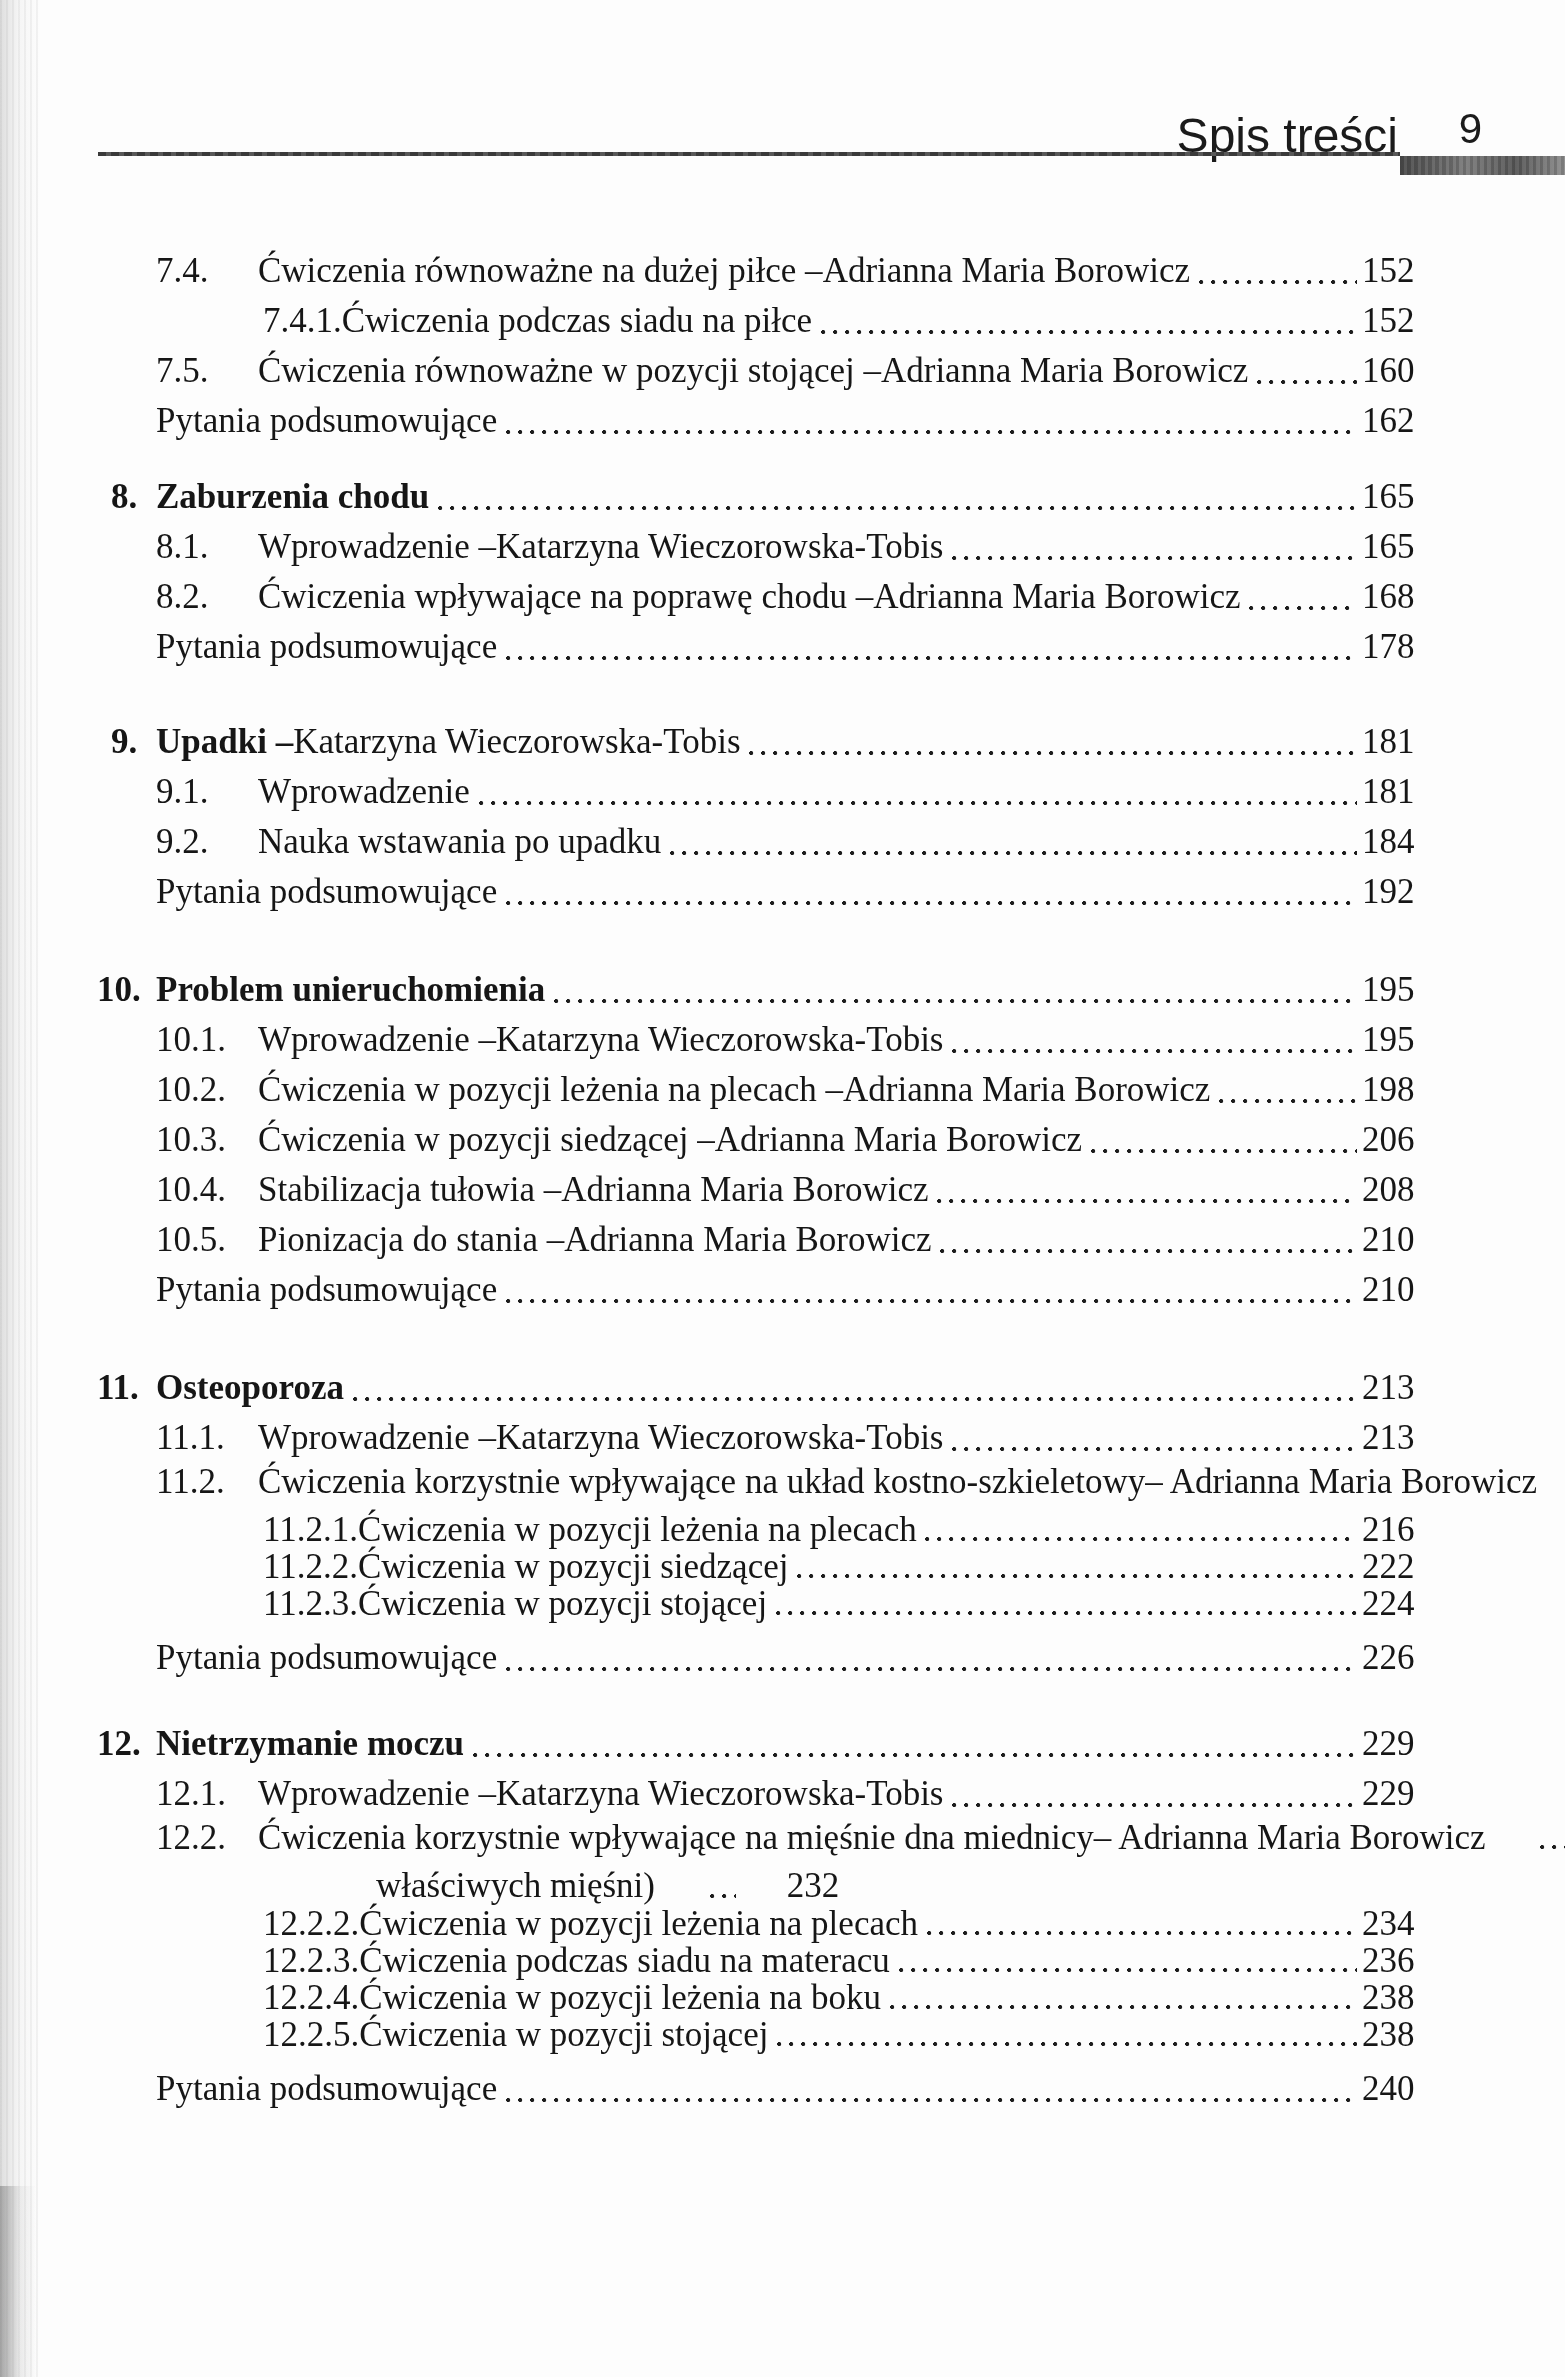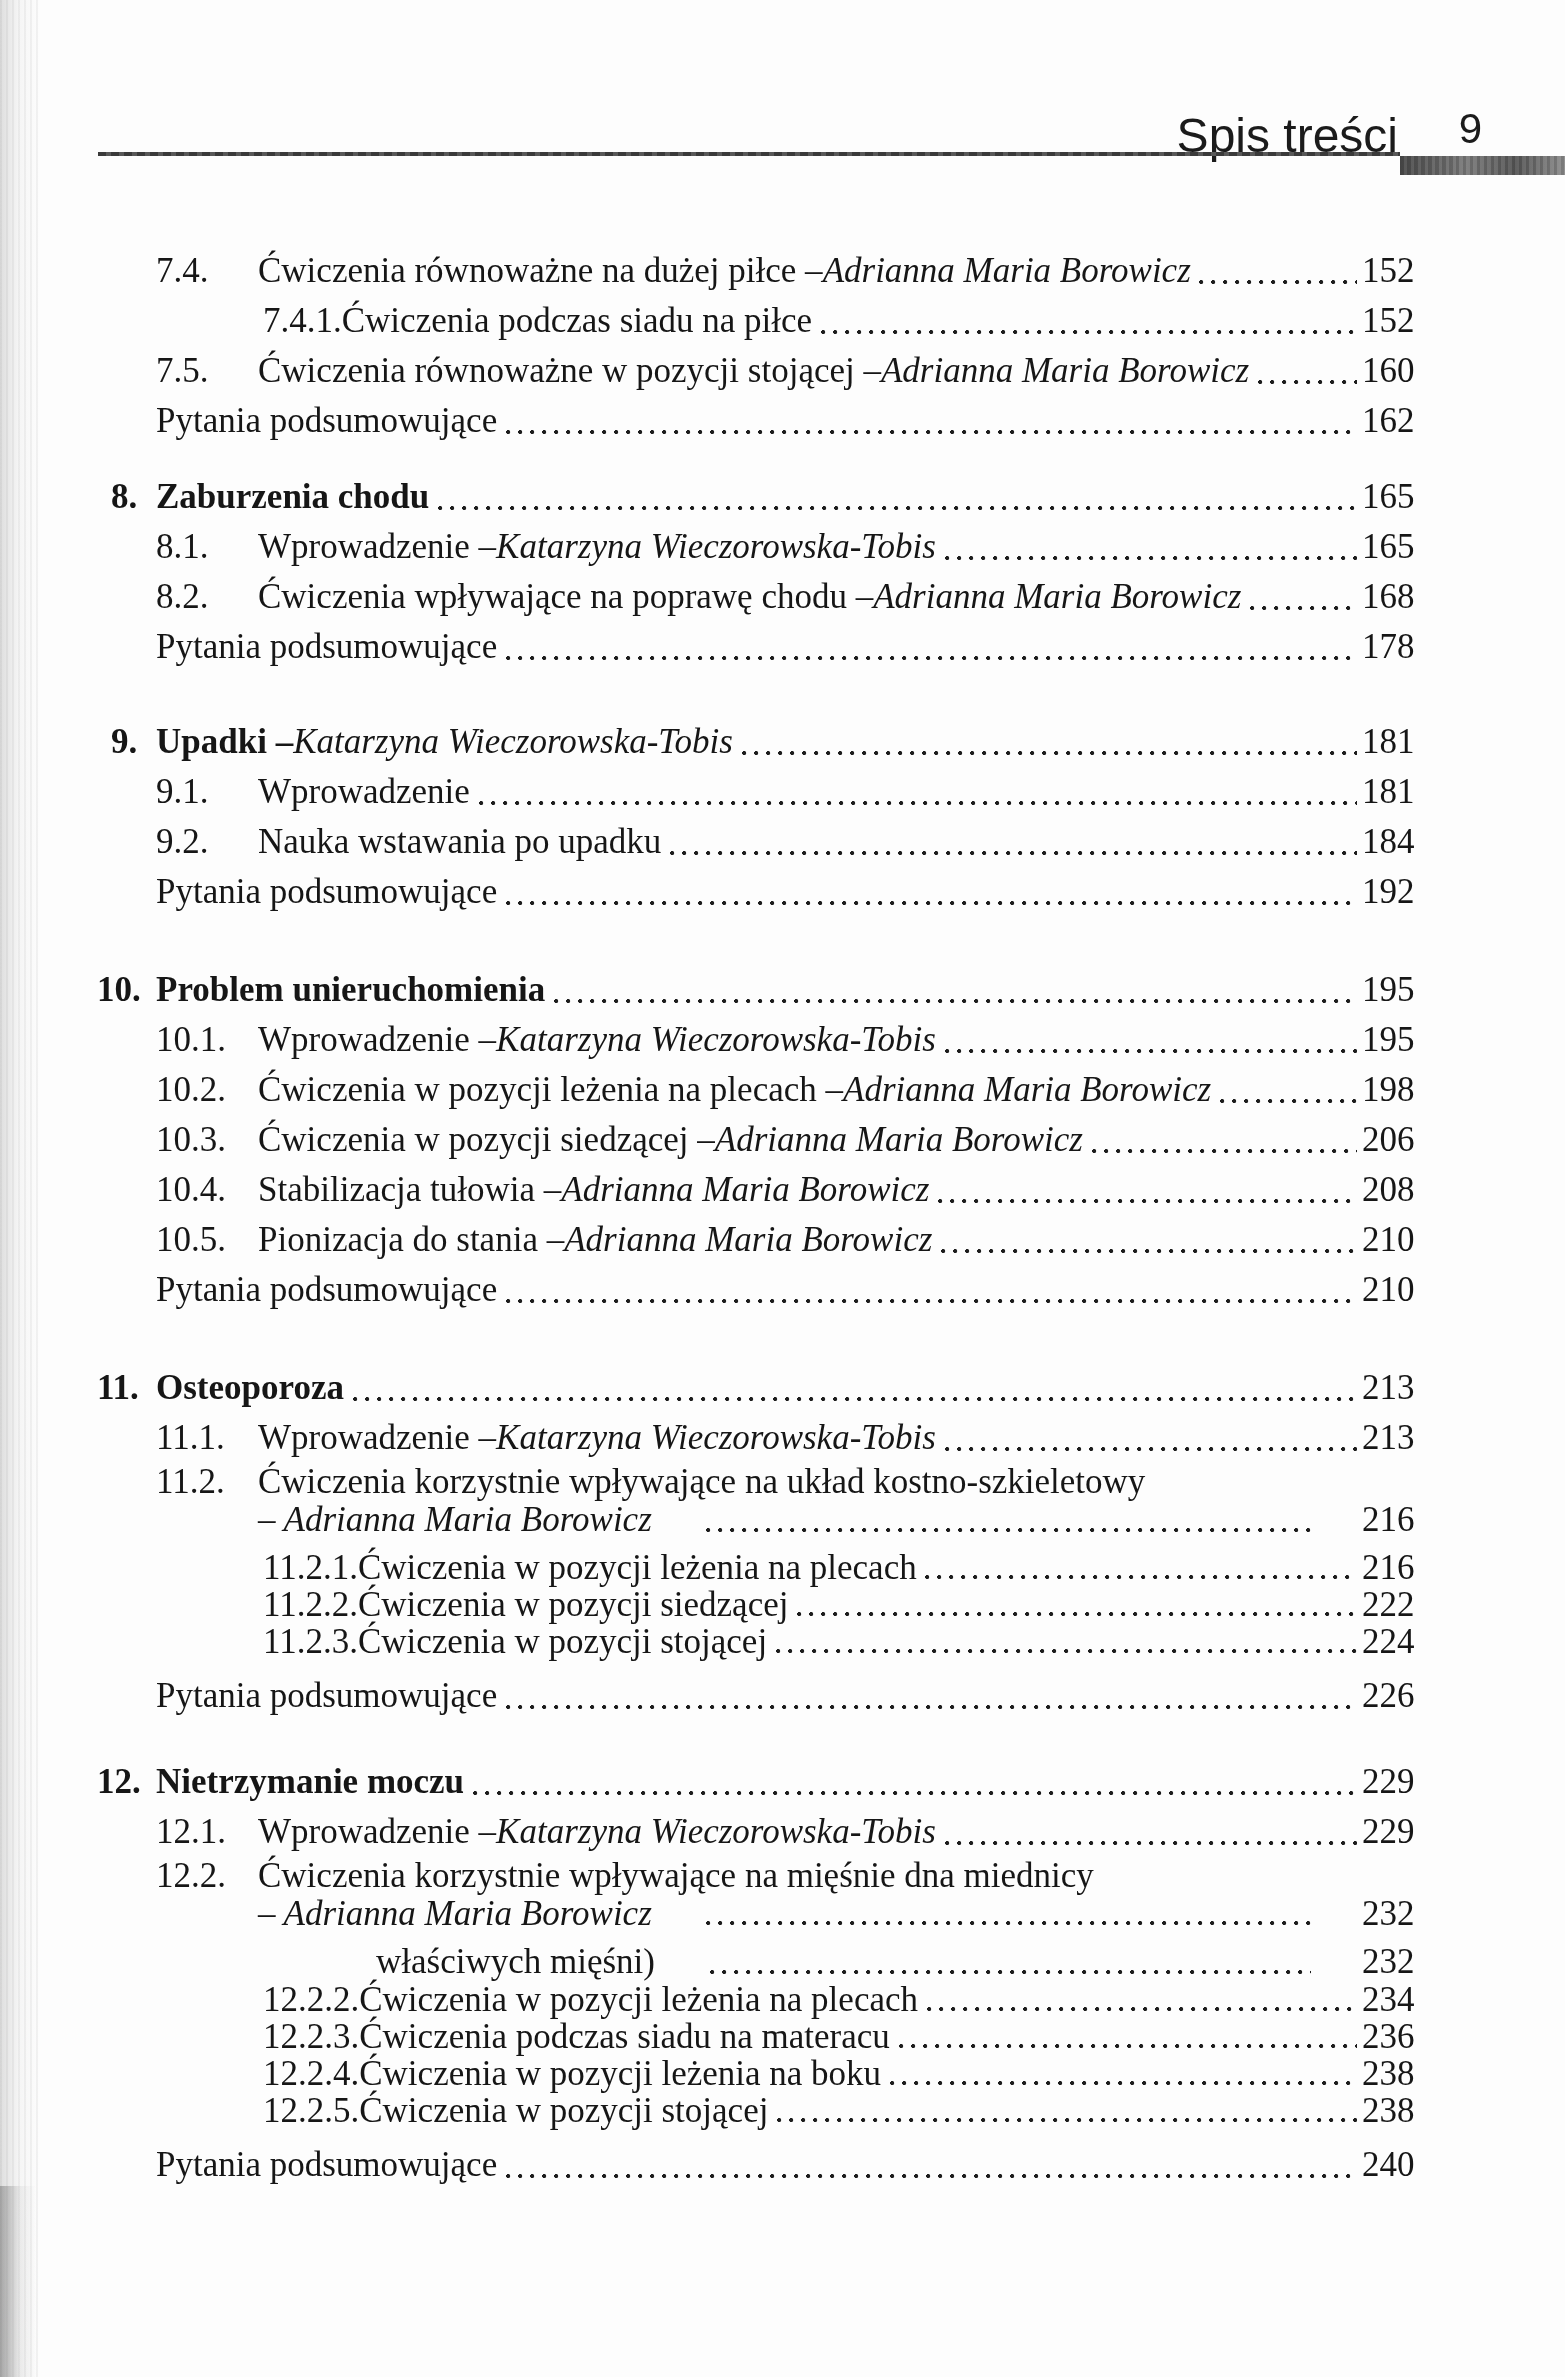--- a/index.html
+++ b/index.html
@@ -44,22 +44,22 @@
   .row.tight { line-height:37px; }
   .mlrow { line-height:38px; }
   .mb12 { margin-bottom:10.4px; }
   .num-ch { flex:none; width:59px; font-weight:bold; box-sizing:border-box; }
   .num-ch.pad1 { padding-left:14px; }
   .num-sub { flex:none; width:102px; }
   .sub-row { margin-left:59px; }
   .sub3-row { margin-left:166px; }
   .sum-row { margin-left:59px; }
   .chap-title { font-weight:bold; }
-  .author { font-style:italic; }
-  .cols { flex:1 1 auto; display:flex; flex-direction:column; min-width:0; }
+  .author { }
+  .cols { flex:1 1 auto; display:flex; flex-direction:row; min-width:0; }
   .l2 { display:flex; align-items:baseline;gap:46px; }
   .l2-indent { padding-left:113px; }
   .dots { flex:1 1 auto; align-self:stretch; position:relative; min-width:26px; margin:0 5.2px 0 8.7px; }
   .dots::after {
     content:""; position:absolute; left:0; right:0; height:4.3px; bottom:11.3px;
     background-image: radial-gradient(circle at 2.2px 2.2px, #1d1d1d 1.8px, rgba(0,0,0,0) 2.4px);
     background-size:12px 4.3px; background-repeat:repeat-x;
   }
   .tight .dots::after, .mlrow .dots::after { bottom:7px; }
   .pg { flex:none; min-width:69px; }

